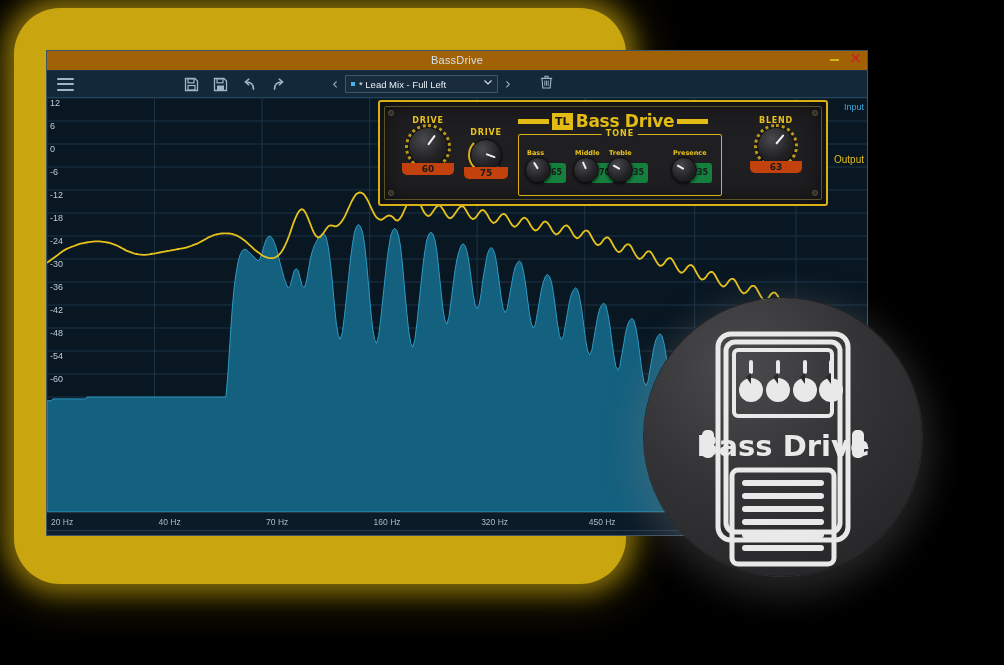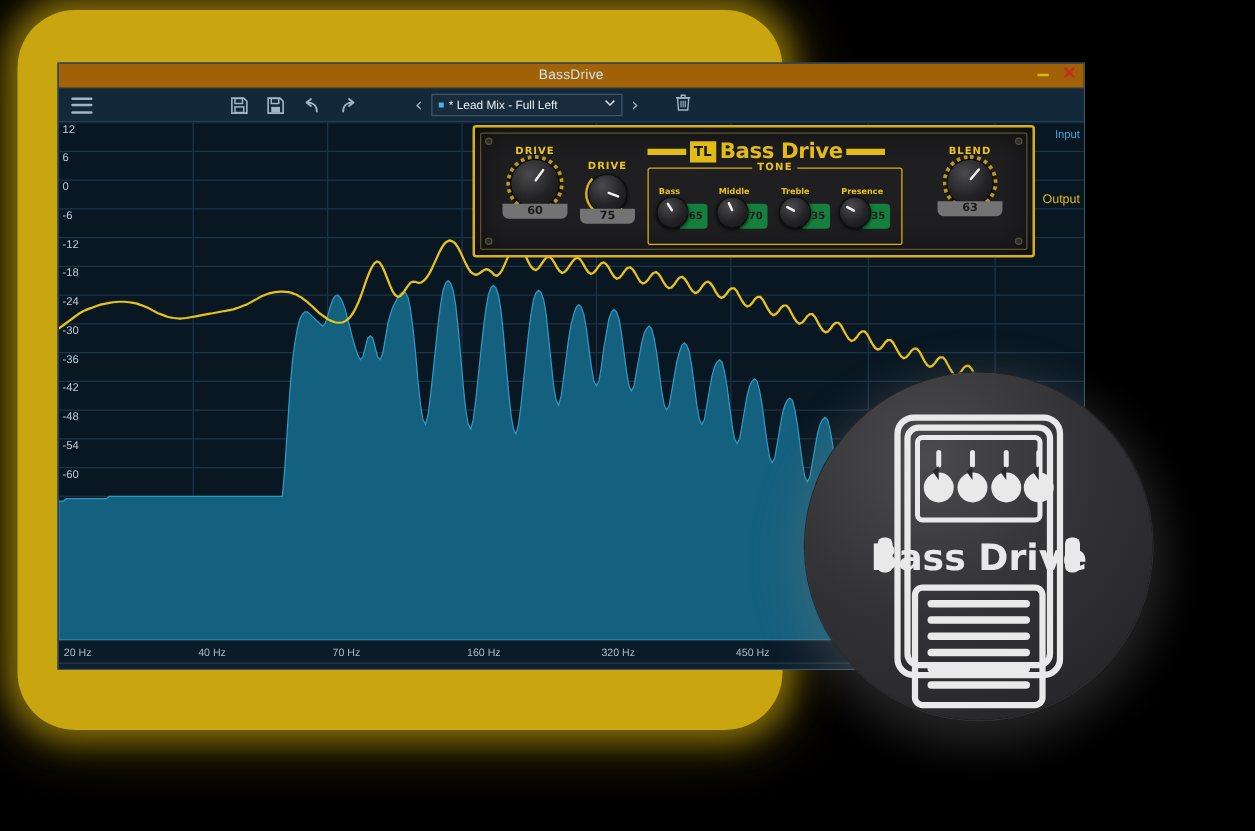--- a/index.html
+++ b/index.html
@@ -94,21 +94,21 @@
 
   .knob-unit{position:absolute;text-align:center;}
   .knob-cap{font-size:8px;font-weight:bold;color:#e9c21a;letter-spacing:.8px;
     font-family:"DejaVu Sans", sans-serif;}
   .knob{position:relative;margin:2px auto 0;border-radius:50%;
     background:radial-gradient(circle at 38% 30%, #4a4a4e 0%, #232326 55%, #121214 100%);
     border:1px solid #0c0c0e; box-shadow:0 1px 3px rgba(0,0,0,.8);}
   .knob .ptr{position:absolute;left:50%;top:12%;width:2px;background:#f0f0f0;
     transform-origin:50% 100%; border-radius:1px;}
   .ring{position:absolute;border-radius:50%;}
-  .val-plate{background:#737373;color:#1a1a1a;font-size:9px;font-weight:bold;
+  .val-plate{background:#c2410c;color:#1a1a1a;font-size:9px;font-weight:bold;
     border-radius:0 0 5px 5px; padding:1px 0; margin-top:-4px; position:relative; z-index:0;
     font-family:"DejaVu Sans", sans-serif;}
 
   .logo-row{position:absolute;left:138px;top:8px;width:190px;height:22px;display:flex;align-items:center;gap:3px;}
   .logo-bar{flex:1;height:5px;background:#e2bb15;}
   .tl-badge{width:21px;height:17px;background:#e2bb15;color:#1a1a1a;font-size:11px;font-weight:bold;
     display:flex;align-items:center;justify-content:center;font-family:"DejaVu Sans", sans-serif;}
   .logo-text{color:#e2bb15;font-size:17px;font-weight:bold;letter-spacing:-.3px;line-height:1;
     font-family:"DejaVu Sans", sans-serif;}
 
@@ -324,21 +324,21 @@
       </div>
       <div class="tone-knob" style="left:54px;">
         <div class="tk-cap">Middle</div>
         <div class="tk-row">
           <div class="knob" style="width:26px;height:26px;margin:0;z-index:2;">
             <div class="ptr" style="height:8px;transform:translateX(-50%) rotate(-24deg);"></div>
           </div>
           <div class="tk-val">70</div>
         </div>
       </div>
-      <div class="tone-knob" style="left:104px;">
+      <div class="tone-knob" style="left:88px;">
         <div class="tk-cap">Treble</div>
         <div class="tk-row">
           <div class="knob" style="width:26px;height:26px;margin:0;z-index:2;">
             <div class="ptr" style="height:8px;transform:translateX(-50%) rotate(-62deg);"></div>
           </div>
           <div class="tk-val">35</div>
         </div>
       </div>
       <div class="tone-knob" style="left:152px;">
         <div class="tk-cap">Presence</div>

